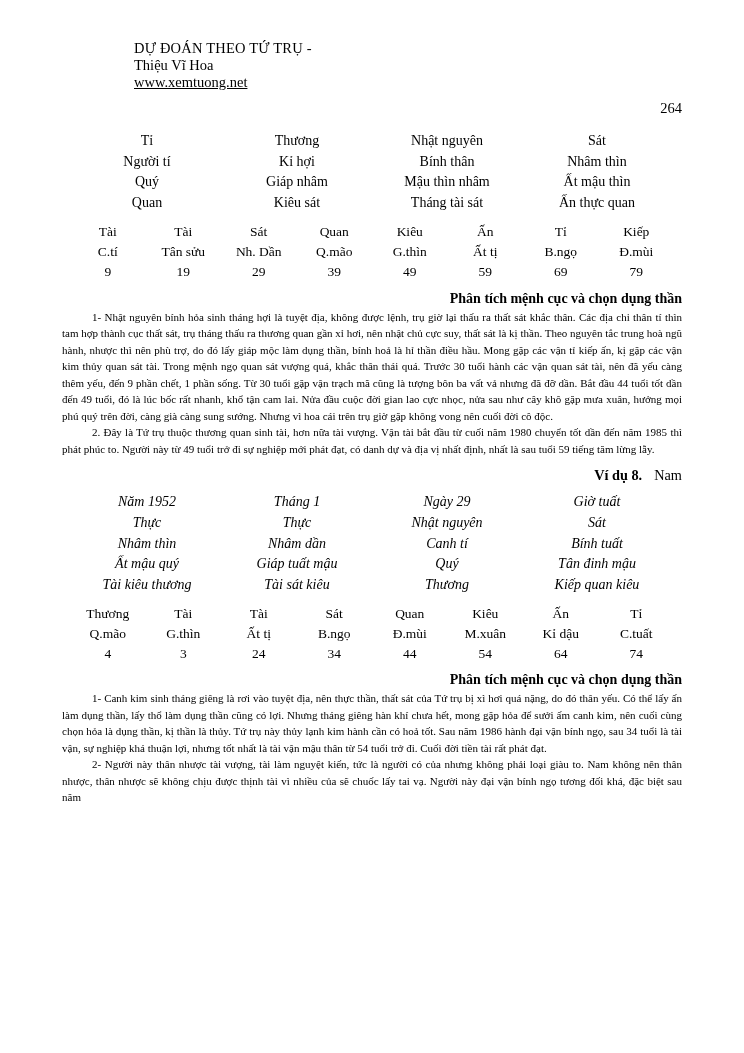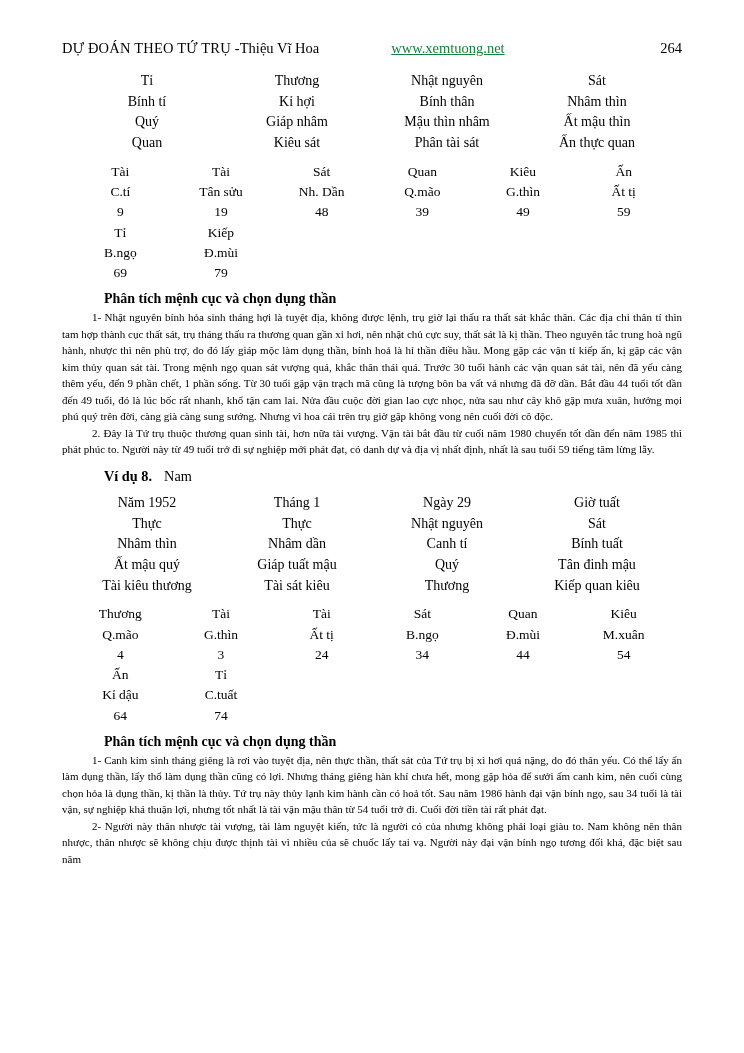--- a/index.html
+++ b/index.html
@@ -21,115 +21,119 @@
     box-sizing: border-box;
     padding: 40px 62px 30px 62px;
   }
 
   
   .header {
     display: flex;
     align-items: baseline;
     font-size: 14.5px;
     margin-bottom: 14px;
+    flex-direction: column;
   }
   .header .h-title {
     letter-spacing: 0.2px;
     white-space: nowrap;
   }
   .header .h-author {
     white-space: nowrap;
   }
   .header .h-url {
     margin-left: 72px;
     text-decoration: underline;
-    color: #15803d;
+    color: #000000;
     white-space: nowrap;
   }
   .header .h-page {
     margin-left: auto;
     white-space: nowrap;
+    margin-top: 9px;
   }
 
   
   .pillars {
     display: grid;
     grid-template-columns: repeat(4, 1fr);
     text-align: center;
     font-size: 14px;
     line-height: 1.48;
     margin: 0 10px 6px 10px;
   }
   .pillars .col { }
   .pillars .cell { white-space: nowrap; }
 
   
   .luck {
     display: grid;
-    grid-template-columns: repeat(6, 1fr);
+    grid-template-columns: repeat(8, 1fr);
     text-align: center;
     font-size: 13.5px;
     line-height: 1.5;
     margin: 8px 8px 4px 8px;
   }
   .luck .cell { white-space: nowrap; }
 
   
   .section-title {
     font-weight: bold;
     font-size: 14px;
     margin: 8px 0 2px 0;
     text-indent: 42px;
+    text-align: right;
   }
   p.body {
     font-size: 11px;
     line-height: 1.5;
     text-align: justify;
     text-indent: 30px;
     margin: 0;
   }
   .example-head {
     font-size: 14.3px;
     margin: 10px 0 4px 0;
     text-indent: 42px;
+    text-align: right;
   }
   .example-head b { font-weight: bold; }
   .example-head .nam { margin-left: 12px; }
-  .sp-top { margin-top: 8px; }
+  .sp-top { margin-top: 8px; font-style: italic; }
 </style>
 </head>
 <body>
 
 <div class="page">
 
   <div class="header">
     <span class="h-title">DỰ ĐOÁN THEO TỨ TRỤ -</span>
     <span class="h-author">Thiệu Vĩ  Hoa</span>
     <span class="h-url">www.xemtuong.net</span>
     <span class="h-page">264</span>
   </div>
 
   <div class="pillars">
     <div class="col">
       <div class="cell">Tỉ</div>
-      <div class="cell">Bính tí</div>
+      <div class="cell">Người tí</div>
       <div class="cell">Quý</div>
       <div class="cell">Quan</div>
     </div>
     <div class="col">
       <div class="cell">Thương</div>
       <div class="cell">Kỉ hợi</div>
       <div class="cell">Giáp nhâm</div>
       <div class="cell">Kiêu sát</div>
     </div>
     <div class="col">
       <div class="cell">Nhật nguyên</div>
       <div class="cell">Bính thân</div>
       <div class="cell">Mậu thìn nhâm</div>
-      <div class="cell">Phân tài sát</div>
+      <div class="cell">Tháng tài sát</div>
     </div>
     <div class="col">
       <div class="cell">Sát</div>
       <div class="cell">Nhâm thìn</div>
       <div class="cell">Ất mậu thìn</div>
       <div class="cell">Ấn thực quan</div>
     </div>
   </div>
 
   <div class="luck">
@@ -139,21 +143,21 @@
       <div class="cell">9</div>
     </div>
     <div>
       <div class="cell">Tài</div>
       <div class="cell">Tân sửu</div>
       <div class="cell">19</div>
     </div>
     <div>
       <div class="cell">Sát</div>
       <div class="cell">Nh. Dần</div>
-      <div class="cell">48</div>
+      <div class="cell">29</div>
     </div>
     <div>
       <div class="cell">Quan</div>
       <div class="cell">Q.mão</div>
       <div class="cell">39</div>
     </div>
     <div>
       <div class="cell">Kiêu</div>
       <div class="cell">G.thìn</div>
       <div class="cell">49</div>

